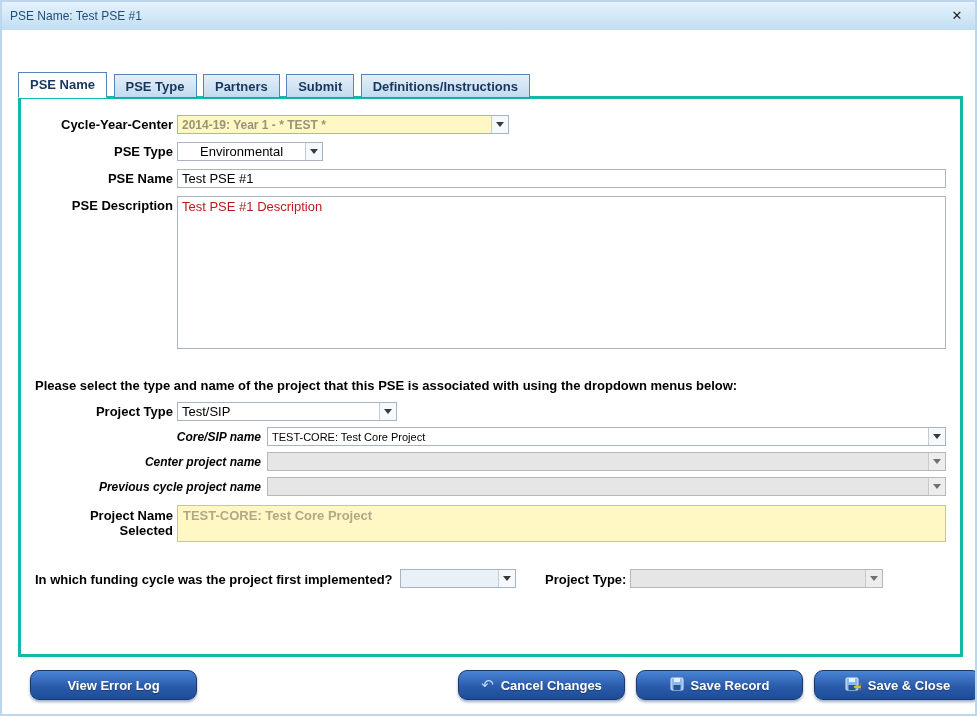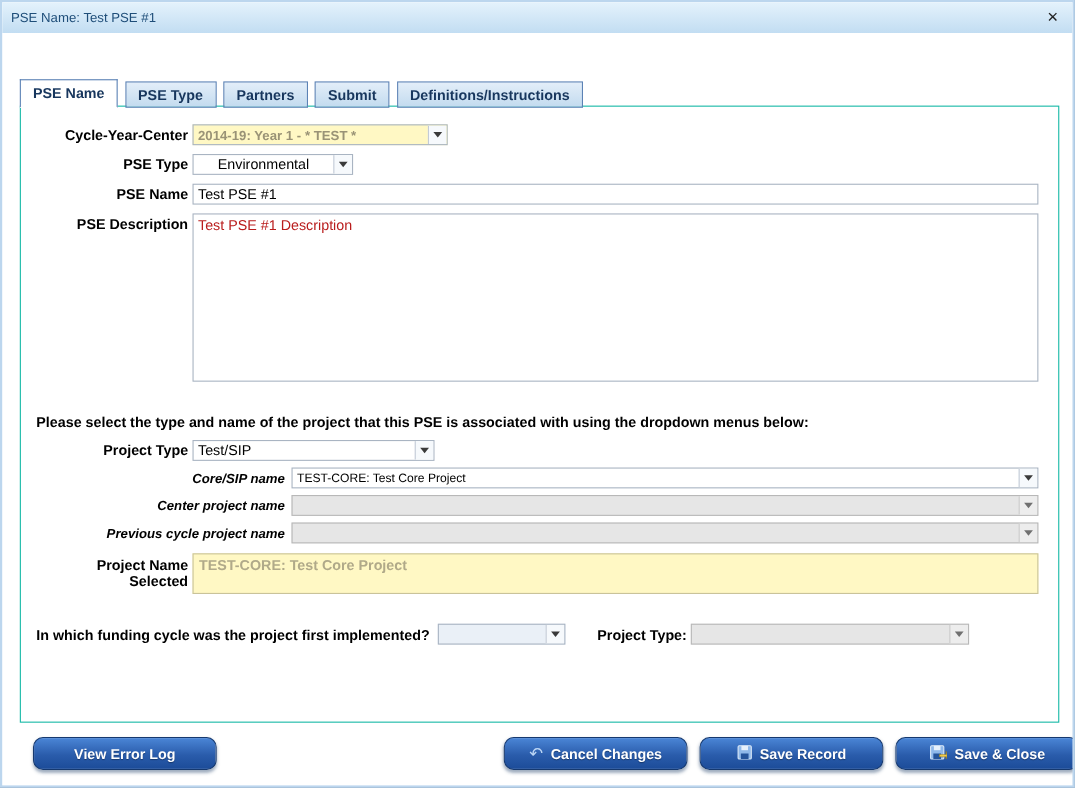--- a/index.html
+++ b/index.html
@@ -54,21 +54,21 @@
     position: relative;
   }
   .tab.active {
     background: #ffffff; height: 26px; border-bottom: 1px solid #ffffff;
     z-index: 4;
   }
 
   
   .panel {
     position: absolute; top: 94px; left: 16px; width: 945px; height: 561px;
-    background: #ffffff; border: 1px solid #14b8a6; z-index: 2;
+    background: #ffffff; border: 3px solid #14b8a6; z-index: 2;
   }
   .lbl {
     position: absolute; left: 0; width: 152px; text-align: right;
     font-size: 13px; font-weight: bold; color: #000;
   }
   .lbl-i {
     position: absolute; left: 0; width: 240px; text-align: right;
     font-size: 12px; font-weight: bold; font-style: italic; color: #000;
   }
   .combo {
@@ -140,21 +140,21 @@
     <span class="tab active">PSE Name</span>
     <span class="tab">PSE Type</span>
     <span class="tab">Partners</span>
     <span class="tab">Submit</span>
     <span class="tab">Definitions/Instructions</span>
   </div>
 
   <div class="panel">
 
     <div class="lbl" style="top:18px;">Cycle-Year-Center</div>
-    <div class="combo yellow" style="left:156px; top:16px; width:232px;gap:16px;">
+    <div class="combo yellow" style="left:156px; top:16px; width:332px;gap:16px;">
       <span class="val">2014-19: Year 1 - * TEST *</span>
       <span class="arrow"></span>
     </div>
 
     <div class="lbl" style="top:45px;">PSE Type</div>
     <div class="combo" style="left:156px; top:43px; width:146px;padding-left:18px;">
       <span class="val">Environmental</span>
       <span class="arrow"></span>
     </div>
 

